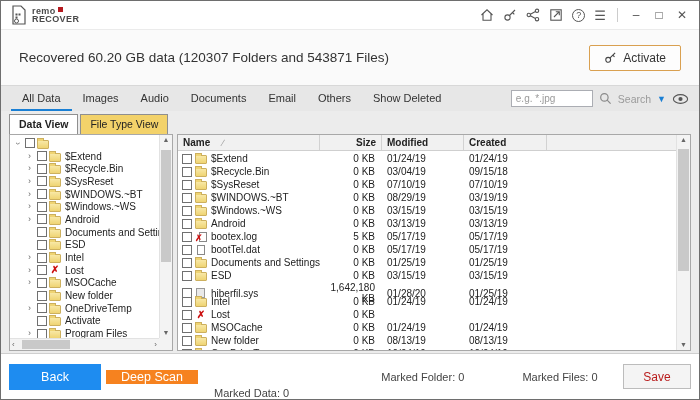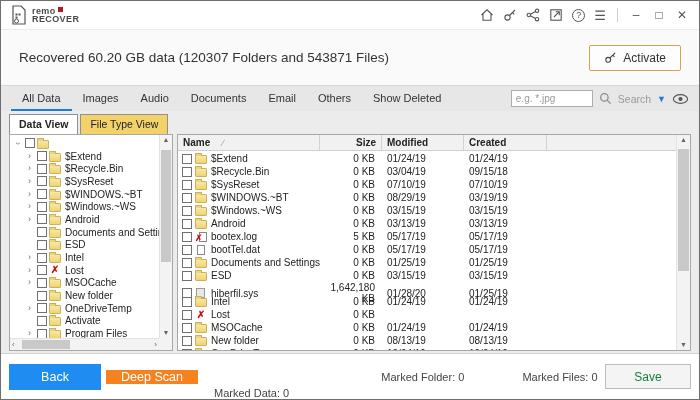--- a/index.html
+++ b/index.html
@@ -102,22 +102,22 @@
   .list-vscroll { grid-column: 2; grid-row: 1 / 3; }
 
   
   .footer { flex: 0 0 39px; background: #fff; border-top: 1px solid #cfcfcf;
             display: flex; align-items: center; padding: 0 8px; font-size: 11px; color: #444; }
   .btn { border: none; cursor: pointer; font-family: inherit; }
   .btn-back { width: 92px; height: 26px; background: #1e8cf0; color: #fff; font-size: 12.5px; }
   .btn-deep { width: 92px; height: 14px; background: #f6821f; color: #fff; font-size: 12.5px; margin-left: 5px; }
   .marked { white-space: nowrap; }
   .m1 { margin-left: 16px; margin-top: 33px; } .m2 { margin-left: 92px; } .m3 { margin-left: 58px; }
-  .btn-save { margin-left: auto; width: 86px; height: 25px; background: #f4f4f4;
-              border: 1px solid #bcbcbc; color: #15803d; font-size: 12px; }
+  .btn-save { margin-left: auto; width: 68px; height: 25px; background: #f4f4f4;
+              border: 1px solid #bcbcbc; color: #b91c1c; font-size: 12px; }
 </style>
 </head>
 <body>
 
 <div class="window">
 
   <div class="titlebar">
     <div class="logo">
       <svg width="16" height="20" viewBox="0 0 16 20">
         <path d="M2 1 h8 l4 4 v14 h-12 z" fill="#fff" stroke="#555" stroke-width="1.2"></path>

